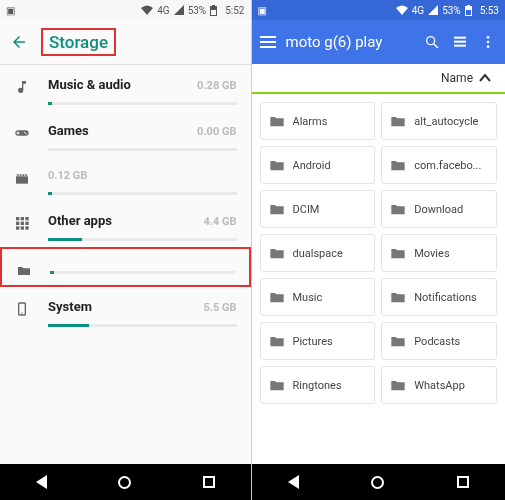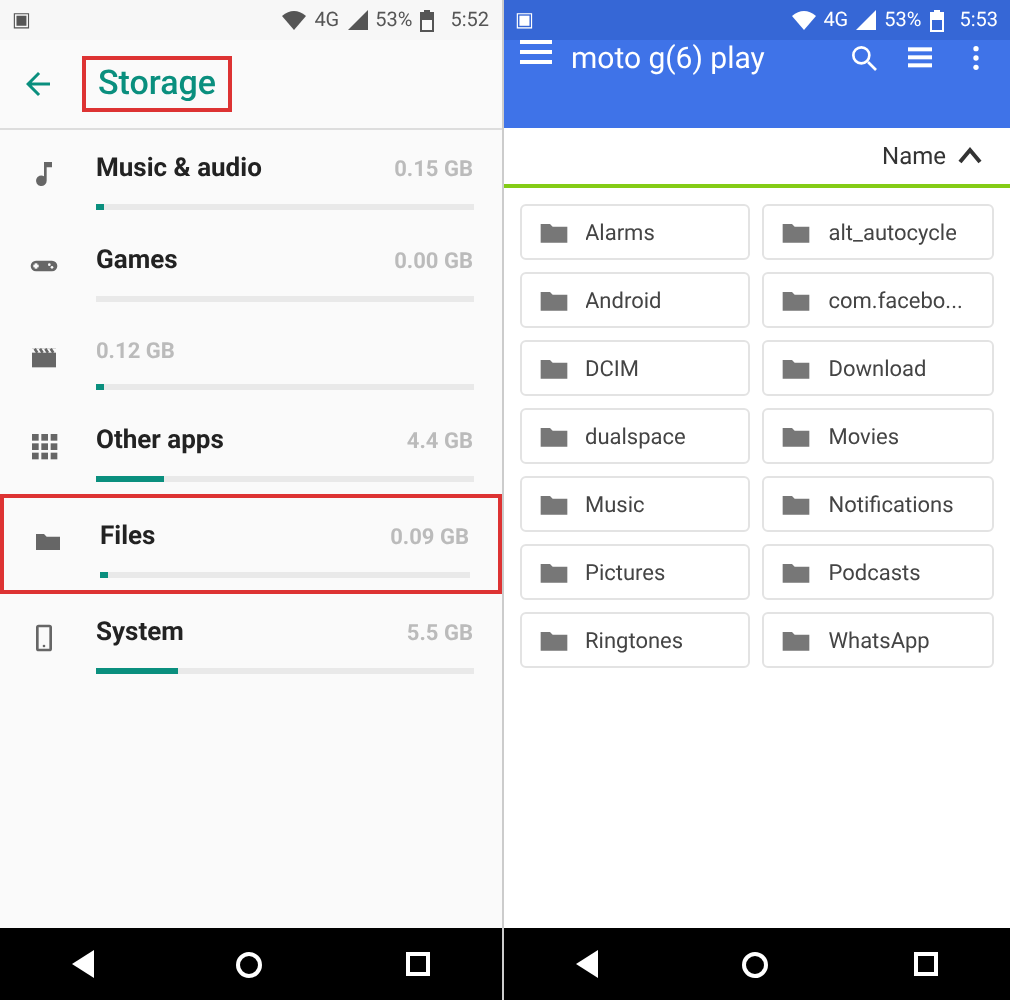--- a/index.html
+++ b/index.html
@@ -30,32 +30,32 @@
   .row-icon { width: 20px; color: #555; font-size: 14px; margin-top: 2px; }
   .row-body { flex: 1; }
   .row-head { display: flex; justify-content: space-between; align-items: baseline; }
   .row-label { font-size: 13px; color: #222; }
   .row-size { font-size: 11px; color: #bbb; }
   .bar-track { height: 3px; background: #e9e9e9; margin-top: 10px; position: relative; }
   .bar-fill { position: absolute; left: 0; top: 0; height: 100%; background: #0a8f7e; }
   .red-frame { border: 2px solid #d33; }
 
   
-  .header-right { height: 44px; background: #3f73e8; display: flex; align-items: flex-start; padding: 0 8px; gap: 10px; color: #fff; }
+  .header-right { height: 44px; background: #3f73e8; display: flex; align-items: center; padding: 0 8px; gap: 10px; color: #fff; }
   .hr-title { font-size: 15px; font-weight: 400; flex: 1; }
   .hr-icon { width: 18px; height: 18px; display: inline-flex; align-items: center; justify-content: center; font-size: 16px; }
   .hamburger { display: flex; flex-direction: column; gap: 3px; }
   .hamburger span { width: 16px; height: 2px; background: #fff; }
 
   
   .sortbar { height: 30px; display: flex; align-items: center; justify-content: flex-end; padding: 0 14px; gap: 6px; color: #333; font-size: 12px; border-bottom: 2px solid #84cc16; }
 
   
   .grid { padding: 8px; display: grid; grid-template-columns: 1fr 1fr; gap: 6px; align-content: start; }
-  .folder { border: 1px solid #e3e3e3; border-radius: 3px; height: 28px; display: flex; align-items: center; padding: 0 8px; gap: 8px; overflow: hidden; background: #fff; }
+  .folder { border: 1px solid #e3e3e3; border-radius: 3px; height: 38px; display: flex; align-items: center; padding: 0 8px; gap: 8px; overflow: hidden; background: #fff; }
   .folder-name { font-size: 11px; color: #444; white-space: nowrap; overflow: hidden; text-overflow: ellipsis; }
   .folder-icon { color: #777; }
 
   
   .navbar { height: 36px; background: #000; display: flex; align-items: center; justify-content: space-around; color: #fff; margin-top: auto; }
   .nav-tri { width: 0; height: 0; border-top: 7px solid transparent; border-bottom: 7px solid transparent; border-right: 11px solid #fff; }
   .nav-circ { width: 13px; height: 13px; border: 2px solid #fff; border-radius: 50%; }
   .nav-sq { width: 12px; height: 12px; border: 2px solid #fff; }
 
   svg { display: block; }
@@ -105,21 +105,21 @@
     <div class="list" id="storage-list">
         <div class="row">
           <div class="row-icon">
             <svg width="16" height="16" viewBox="0 0 24 24">
               <path d="M12 3v10.6A4 4 0 1 0 14 17V7h4V3z" fill="#666"></path>
             </svg>
           </div>
           <div class="row-body">
             <div class="row-head">
               <span class="row-label">Music &amp; audio</span>
-              <span class="row-size">0.15 GB</span>
+              <span class="row-size">0.28 GB</span>
             </div>
             <div class="bar-track">
               <div class="bar-fill" style="width:2%"></div>
             </div>
           </div>
         </div>
         <div class="row">
           <div class="row-icon">
             <svg width="16" height="16" viewBox="0 0 24 24">
               <rect x="2" y="8" width="20" height="8" rx="4" fill="#666"></rect>
@@ -180,24 +180,20 @@
             </div>
           </div>
         </div>
         <div class="row red-frame">
           <div class="row-icon">
             <svg width="16" height="16" viewBox="0 0 24 24">
               <path d="M3 6h6l2 2h10v10H3z" fill="#666"></path>
             </svg>
           </div>
           <div class="row-body">
-            <div class="row-head">
-              <span class="row-label">Files</span>
-              <span class="row-size">0.09 GB</span>
-            </div>
             <div class="bar-track">
               <div class="bar-fill" style="width:2%"></div>
             </div>
           </div>
         </div>
         <div class="row">
           <div class="row-icon">
             <svg width="16" height="16" viewBox="0 0 24 24">
               <rect x="7" y="3" width="10" height="18" rx="1" stroke="#666" stroke-width="2" fill="none"></rect>
               <circle cx="12" cy="18" r="1" fill="#666"></circle>

